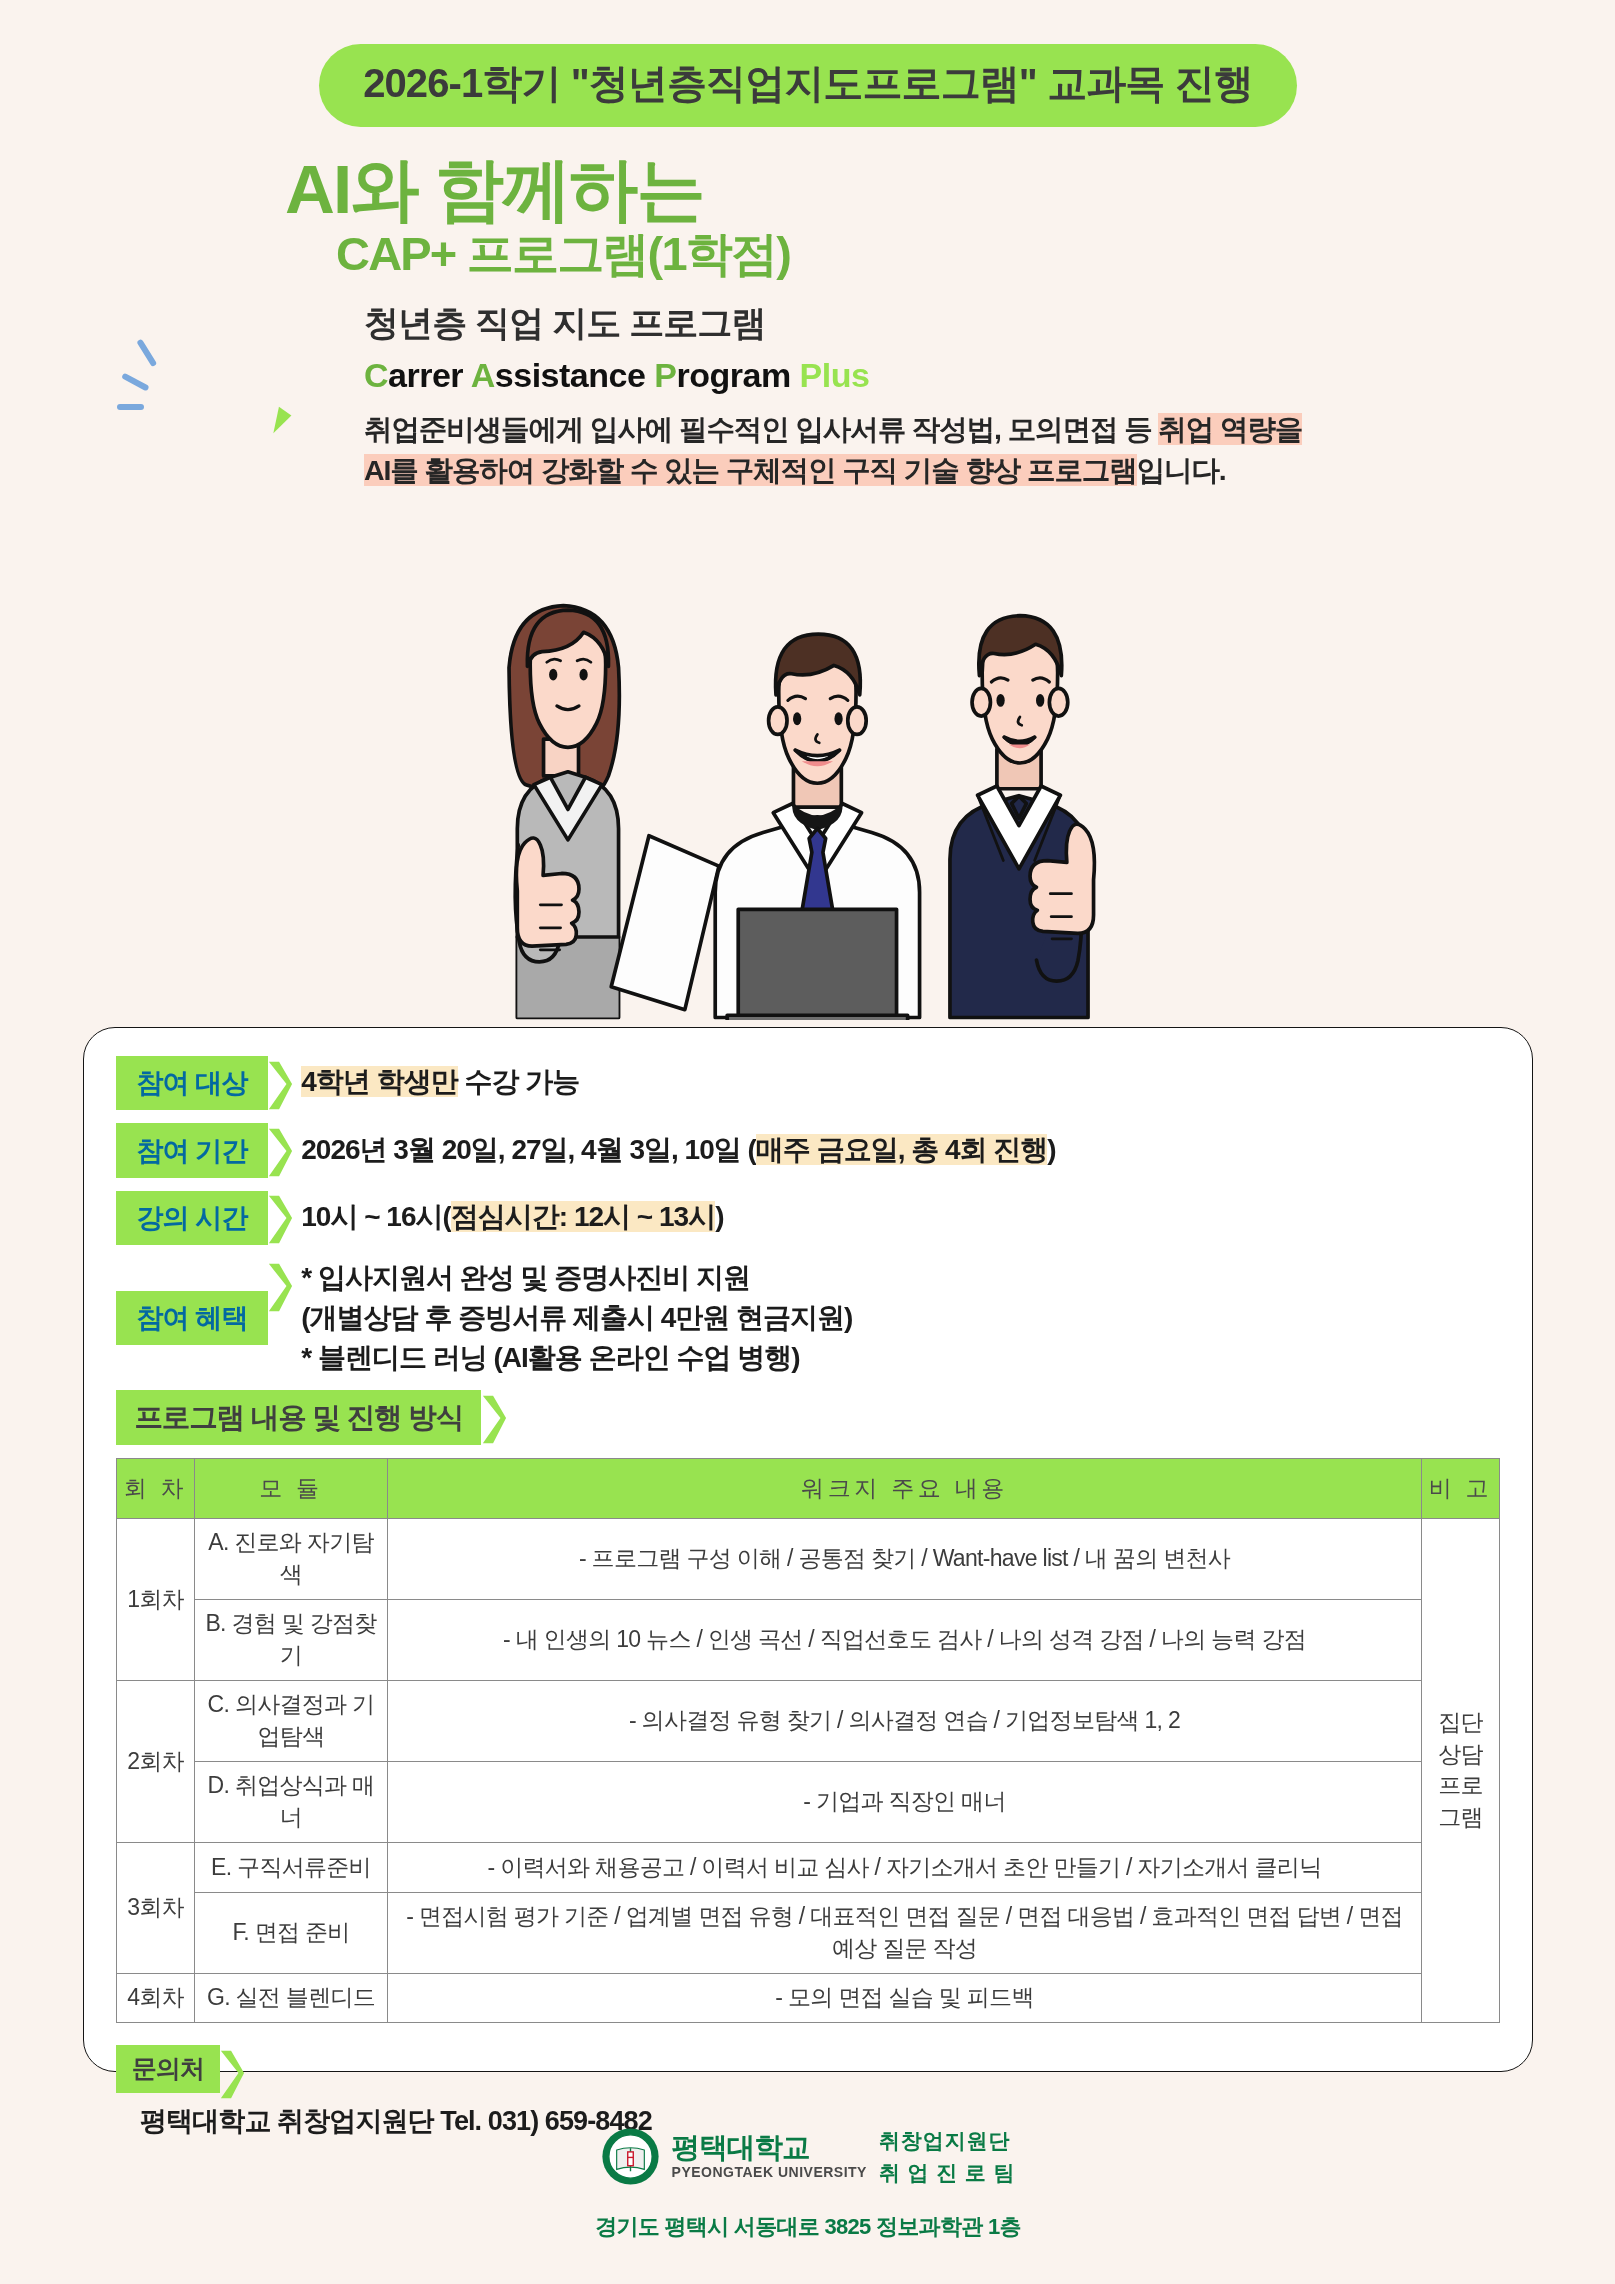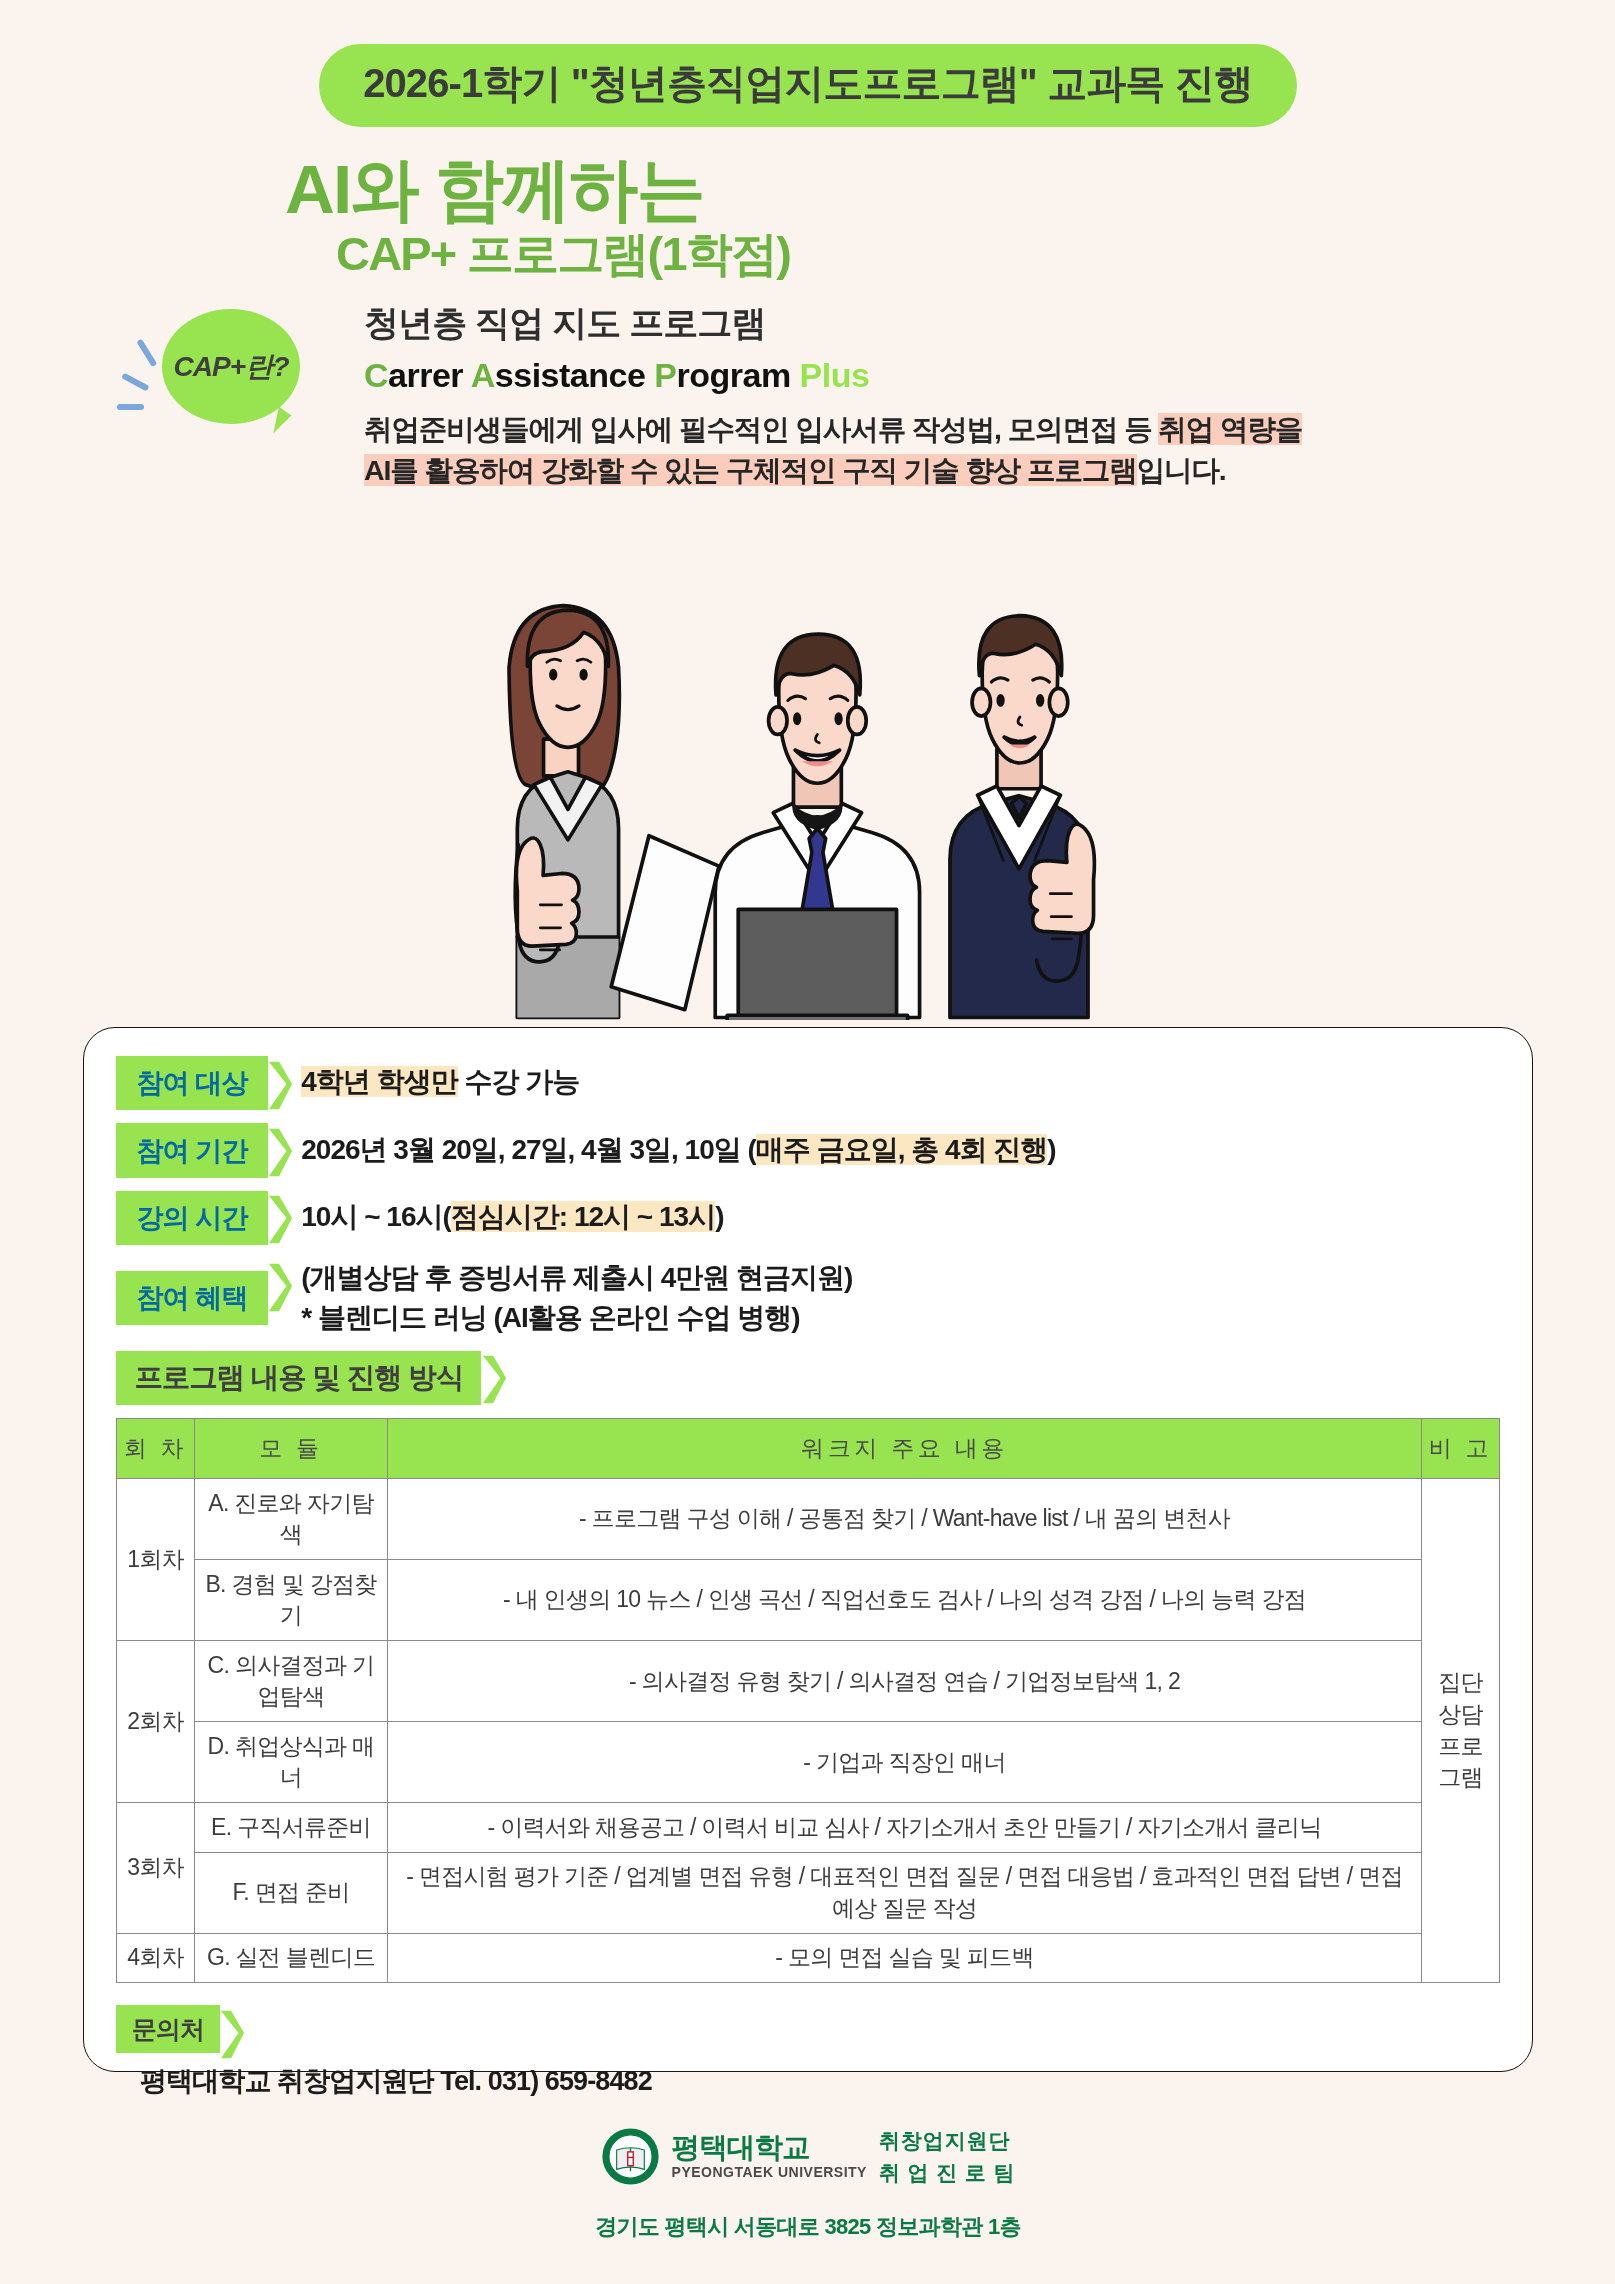--- a/index.html
+++ b/index.html
@@ -205,23 +205,20 @@
   <div class="badge">2026-1학기 "청년층직업지도프로그램" 교과목 진행</div>
 </div>
 
 <div class="title-block">
   <div class="title-line1">AI와 함께하는</div>
   <div class="title-line2">CAP+ 프로그램(1학점)</div>
 </div>
 
 <div class="intro">
 
-  <div class="bubble">
-    <span class="bubble-text">CAP+란?</span>
-  </div>
   <div class="bubble-tail"></div>
 
   <div class="intro-text">
     <div class="intro-kr">청년층 직업 지도 프로그램</div>
     <div class="intro-en"><span class="g1">C</span><span>arrer </span><span class="g1">A</span><span>ssistance </span><span class="g1">P</span><span>rogram </span><span class="g2">Plus</span></div>
     <div class="intro-desc"><span>취업준비생들에게 입사에 필수적인 입사서류 작성법, 모의면접 등 </span><span class="hl-pink">취업 역량을</span><br><span class="hl-pink">AI를 활용하여 강화할 수 있는 구체적인 구직 기술 향상 프로그램</span><span>입니다.</span></div>
   </div>
 </div>
 
 <div class="sparkle sp1">
@@ -375,20 +372,21 @@
   </div>
 
   <div class="info-row" style="align-items:center;">
     <div class="info-label">참여 혜택</div>
     <div class="chev">
       <svg width="28" height="51" viewBox="0 0 60 110">
           <path d="M6 4 L44 52 L6 106 L28 106 L56 52 L28 4 Z" fill="#98e350"></path>
         </svg>
     </div>
     <div class="info-value" style="padding-top:0;">
+      <span class="small-line">* 입사지원서 완성 및 증명사진비 지원</span>
       <span class="small-line">  (개별상담 후 증빙서류 제출시 4만원 현금지원)</span>
       <span class="small-line">* 블렌디드 러닝 (AI활용 온라인 수업 병행)</span>
     </div>
   </div>
 
   <div class="sec-label-row">
     <div class="sec-label">프로그램 내용 및 진행 방식</div>
     <div class="chev">
       <svg width="28" height="51" viewBox="0 0 60 110">
           <path d="M6 4 L44 52 L6 106 L28 106 L56 52 L28 4 Z" fill="#98e350"></path>

